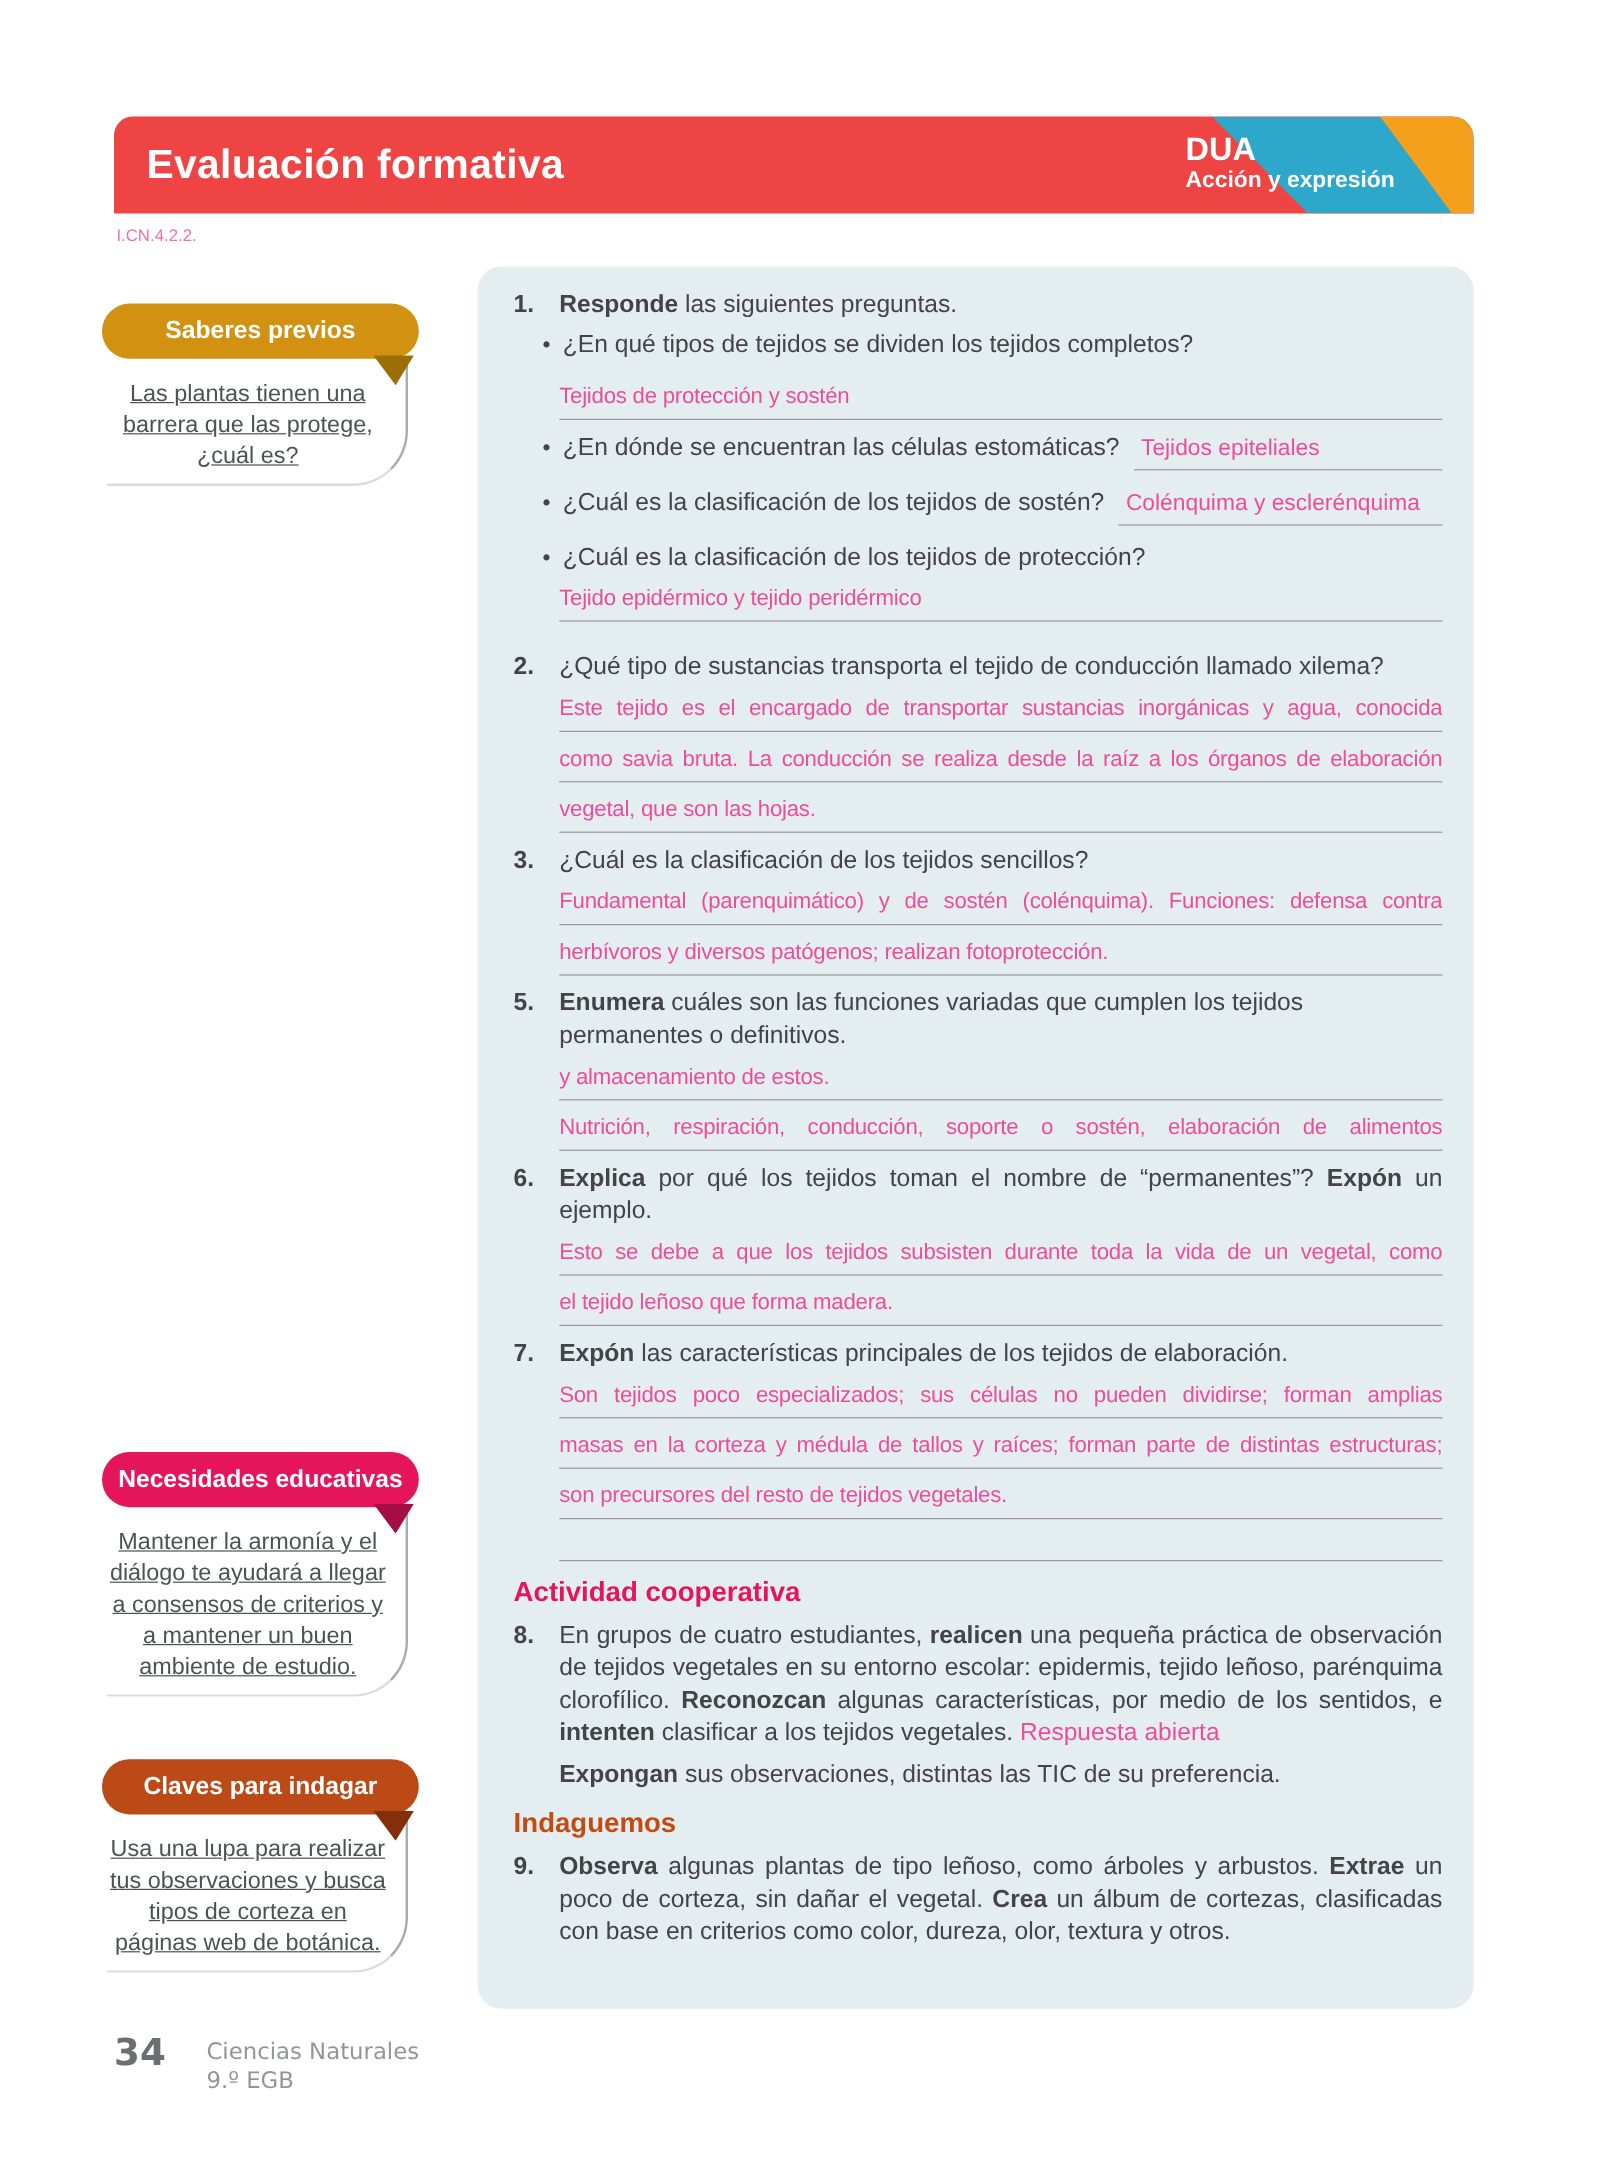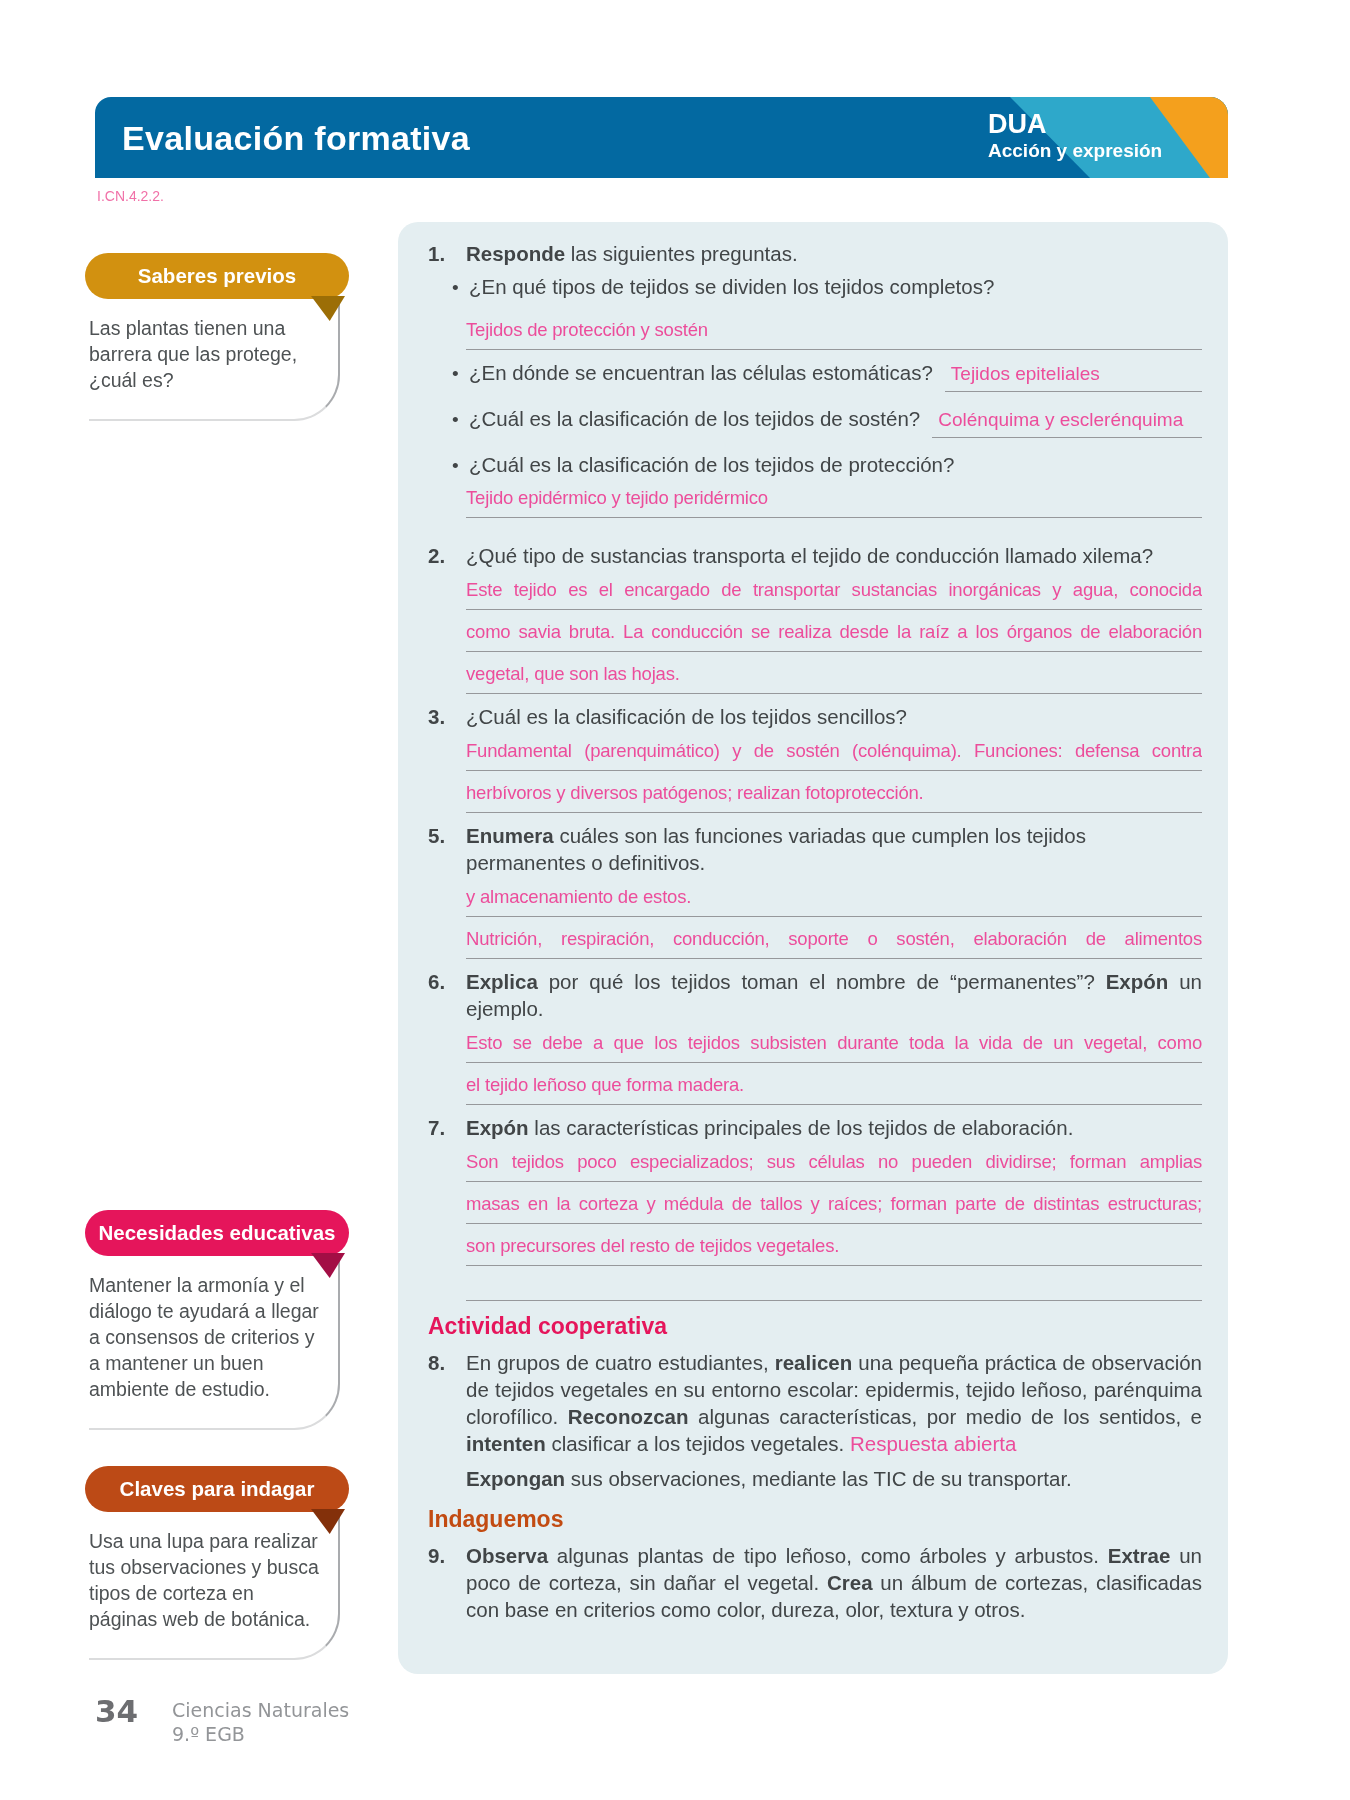--- a/index.html
+++ b/index.html
@@ -21,24 +21,24 @@
   .dua-sub { font-size:19px; font-weight:bold; line-height:24px; }
   .code { position:absolute; left:97px; top:188px; font-size:14px; color:#F171A8; }
 
   
   .side-box { position:absolute; left:85px; width:264px; }
   .sb-1 { top:253px; } .sb-2 { top:1210px; } .sb-3 { top:1466px; }
   .side-header { position:relative; height:46px; line-height:46px; text-align:center;
     color:#fff; font-weight:bold; font-size:20.5px; border-radius:23px; z-index:2; }
   .fold { position:absolute; right:4px; top:100%; margin-top:-3px; width:34px; height:25px;
     clip-path:polygon(0 0, 100% 0, 55% 100%); z-index:1; }
-  .side-body { margin:0 9px 0 4px; padding:16px 14px 26px 0; text-align:left;
+  .side-body { margin:0 9px 0 4px; padding:16px 14px 10px 0; text-align:center;
     font-size:19.5px; line-height:26px; color:#4E5254;
     border-right:2px solid #A9ABAE; border-bottom:2px solid #DBDCDD;
-    border-bottom-right-radius:46px; }
+    border-bottom-right-radius:46px;text-decoration:underline; }
 
   
   .panel { position:absolute; left:398px; top:222px; width:830px; height:1452px;
     background:#E4EEF1; border-radius:20px; overflow:hidden; }
   .panel-content { padding:18px 26px 0 30px; font-size:20.5px; line-height:27px; color:#414547; }
 
   .q-row { display:flex; }
   .q-row.para { padding-left:38px; }
   .q-num { width:38px; flex:none; font-weight:bold; }
   .q-text { flex:1; }
@@ -64,21 +64,21 @@
   .footer-num { position:absolute; left:95px; top:1693px; font-size:31px; font-weight:bold;
     color:#6D6E71; font-family:"DejaVu Sans", sans-serif; }
   .footer-text { position:absolute; left:172px; top:1698px; font-size:19px; line-height:24px;
     color:#939598; font-family:"DejaVu Sans", sans-serif; }
 </style>
 </head>
 <body>
 
 <div class="page">
 
-  <div class="header-bar" style="background: #0369a1;">
+  <div class="header-bar" style="background: #ef4444;">
     <div class="band-light" style="background: rgb(46, 168, 202);"></div>
     <div class="band-orange" style="background: rgb(244, 160, 29);"></div>
     <div class="header-title">Evaluación formativa</div>
     <div class="dua">
       <div class="dua-label">DUA</div>
       <div class="dua-sub">Acción y expresión</div>
     </div>
   </div>
   <div class="code" style="color: rgb(241, 113, 168);">I.CN.4.2.2.</div>
 
@@ -178,21 +178,21 @@
           <div class="ans-line jline">masas en la corteza y médula de tallos y raíces; forman parte de distintas estructuras;</div>
           <div class="ans-line">son precursores del resto de tejidos vegetales.</div>
           <div class="ans-line"></div>
         </div>
         <div class="sec-heading" style="color: rgb(229, 21, 91); margin-bottom: 8px;">Actividad cooperativa</div>
         <div class="q-row" style="margin-bottom: 8px;">
           <div class="q-num">8.</div>
           <div class="q-text just"><span>En grupos de cuatro estudiantes, </span><b>realicen</b><span> una pequeña práctica de observación de tejidos vegetales en su entorno escolar: epidermis, tejido leñoso, parénquima clorofílico. </span><b>Reconozcan</b><span> algunas características, por medio de los sentidos, e </span><b>intenten</b><span> clasificar a los tejidos vegetales.  </span><span class="pink">Respuesta abierta</span></div>
         </div>
         <div class="q-row para" style="margin-bottom: 12px;">
-          <div class="q-text"><b>Expongan</b><span> sus observaciones, mediante las TIC de su transportar.</span></div>
+          <div class="q-text"><b>Expongan</b><span> sus observaciones, distintas las TIC de su preferencia.</span></div>
         </div>
         <div class="sec-heading" style="color: rgb(194, 75, 18); margin-bottom: 8px;">Indaguemos</div>
         <div class="q-row" style="margin-bottom: 0px;">
           <div class="q-num">9.</div>
           <div class="q-text just"><b>Observa</b><span> algunas plantas de tipo leñoso, como árboles y arbustos. </span><b>Extrae</b><span> un poco de corteza, sin dañar el vegetal. </span><b>Crea</b><span> un álbum de cortezas, clasificadas con base en criterios como color, dureza, olor, textura y otros.</span></div>
         </div>
       </div>
   </div>
 
   <div class="footer-num">34</div>

